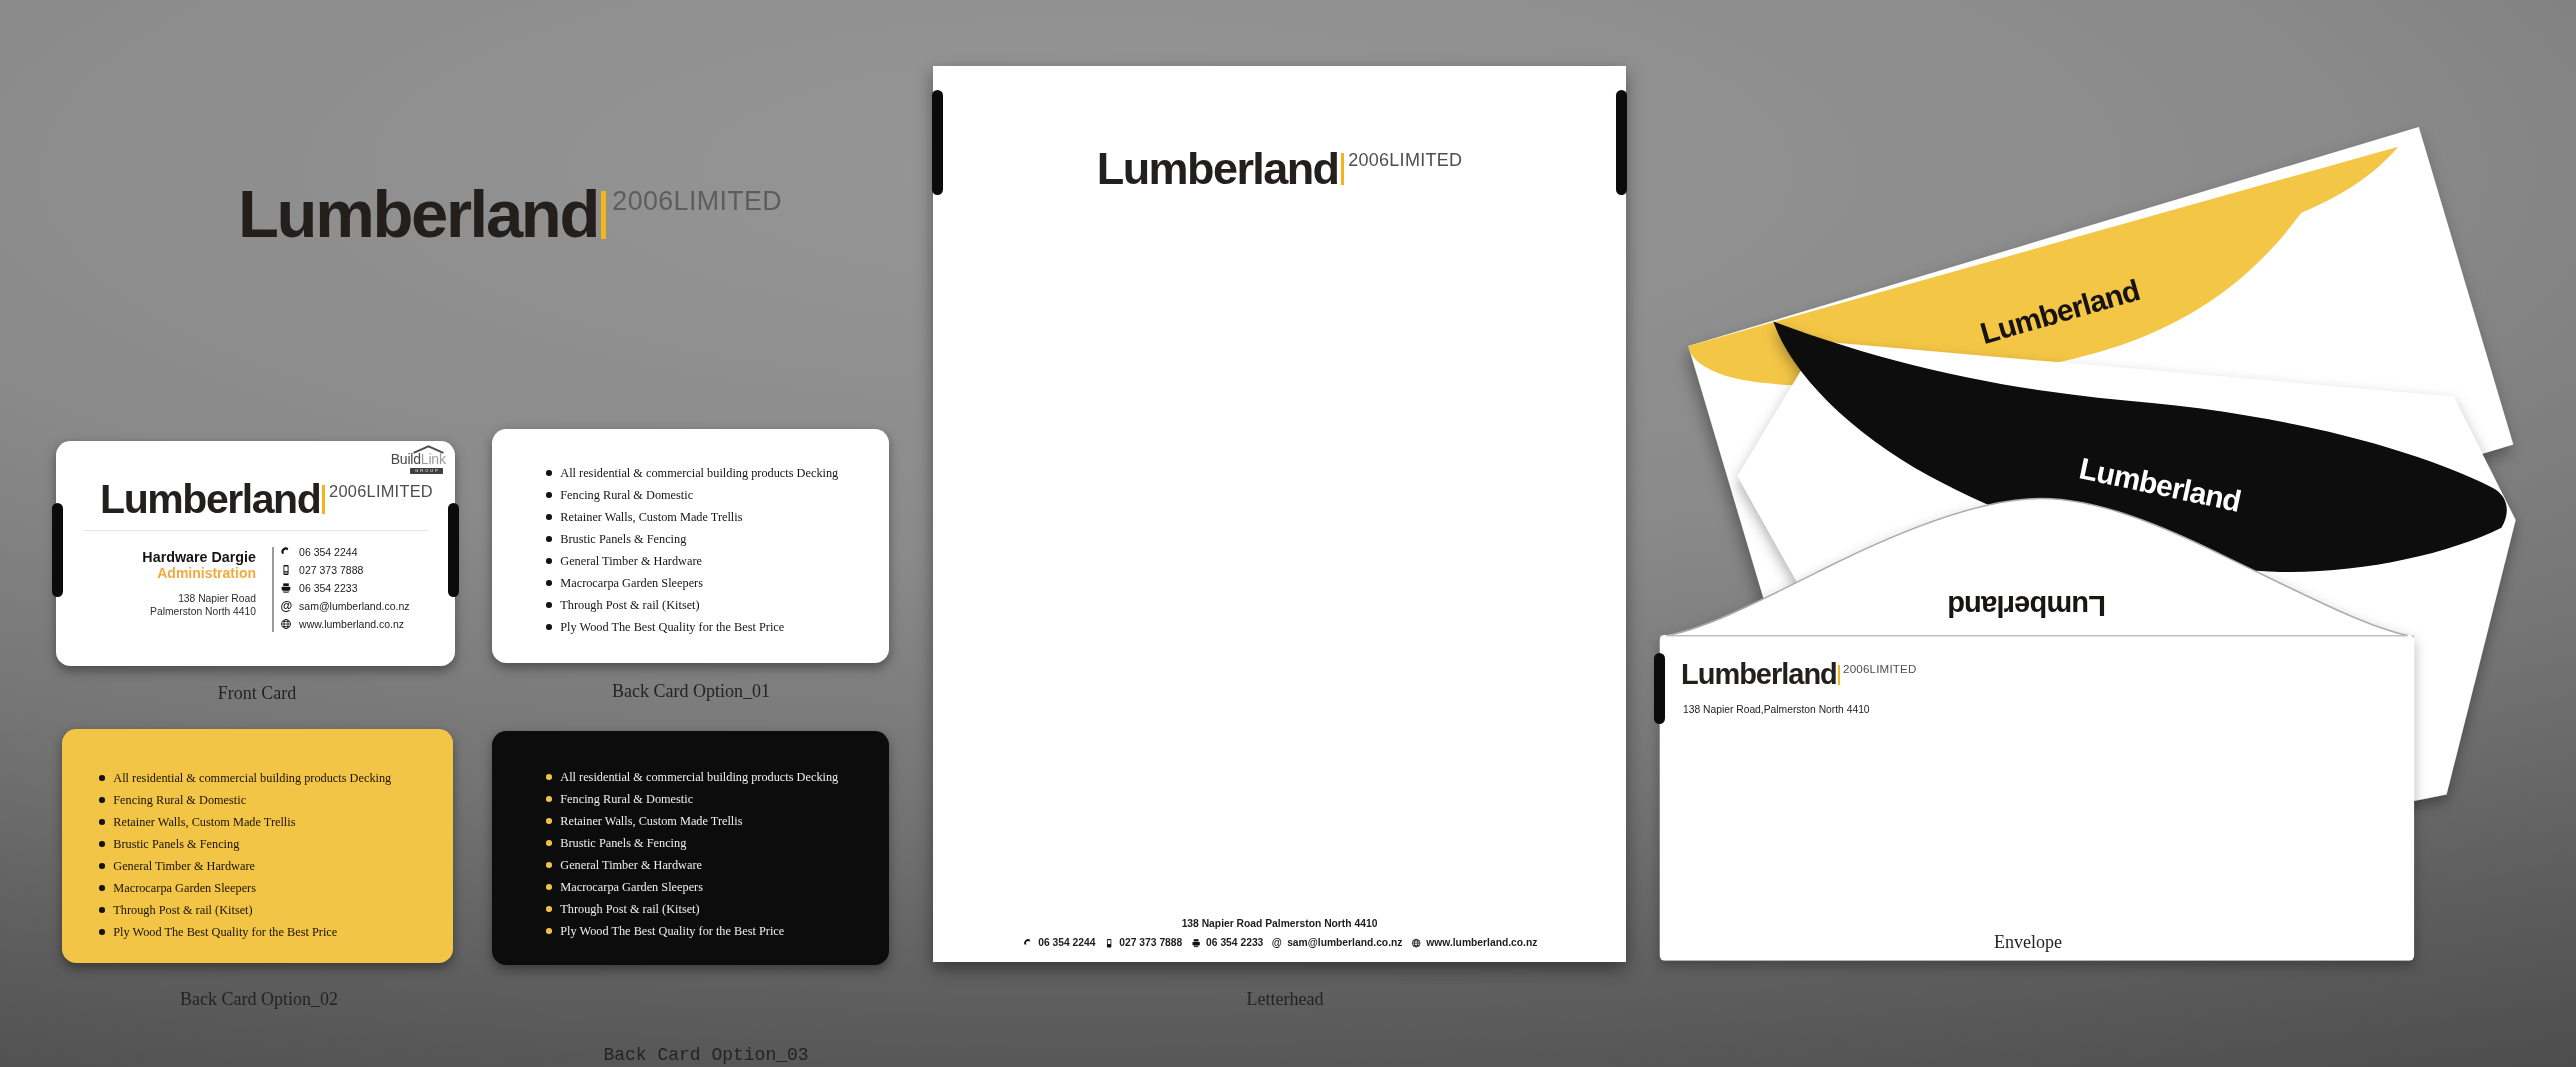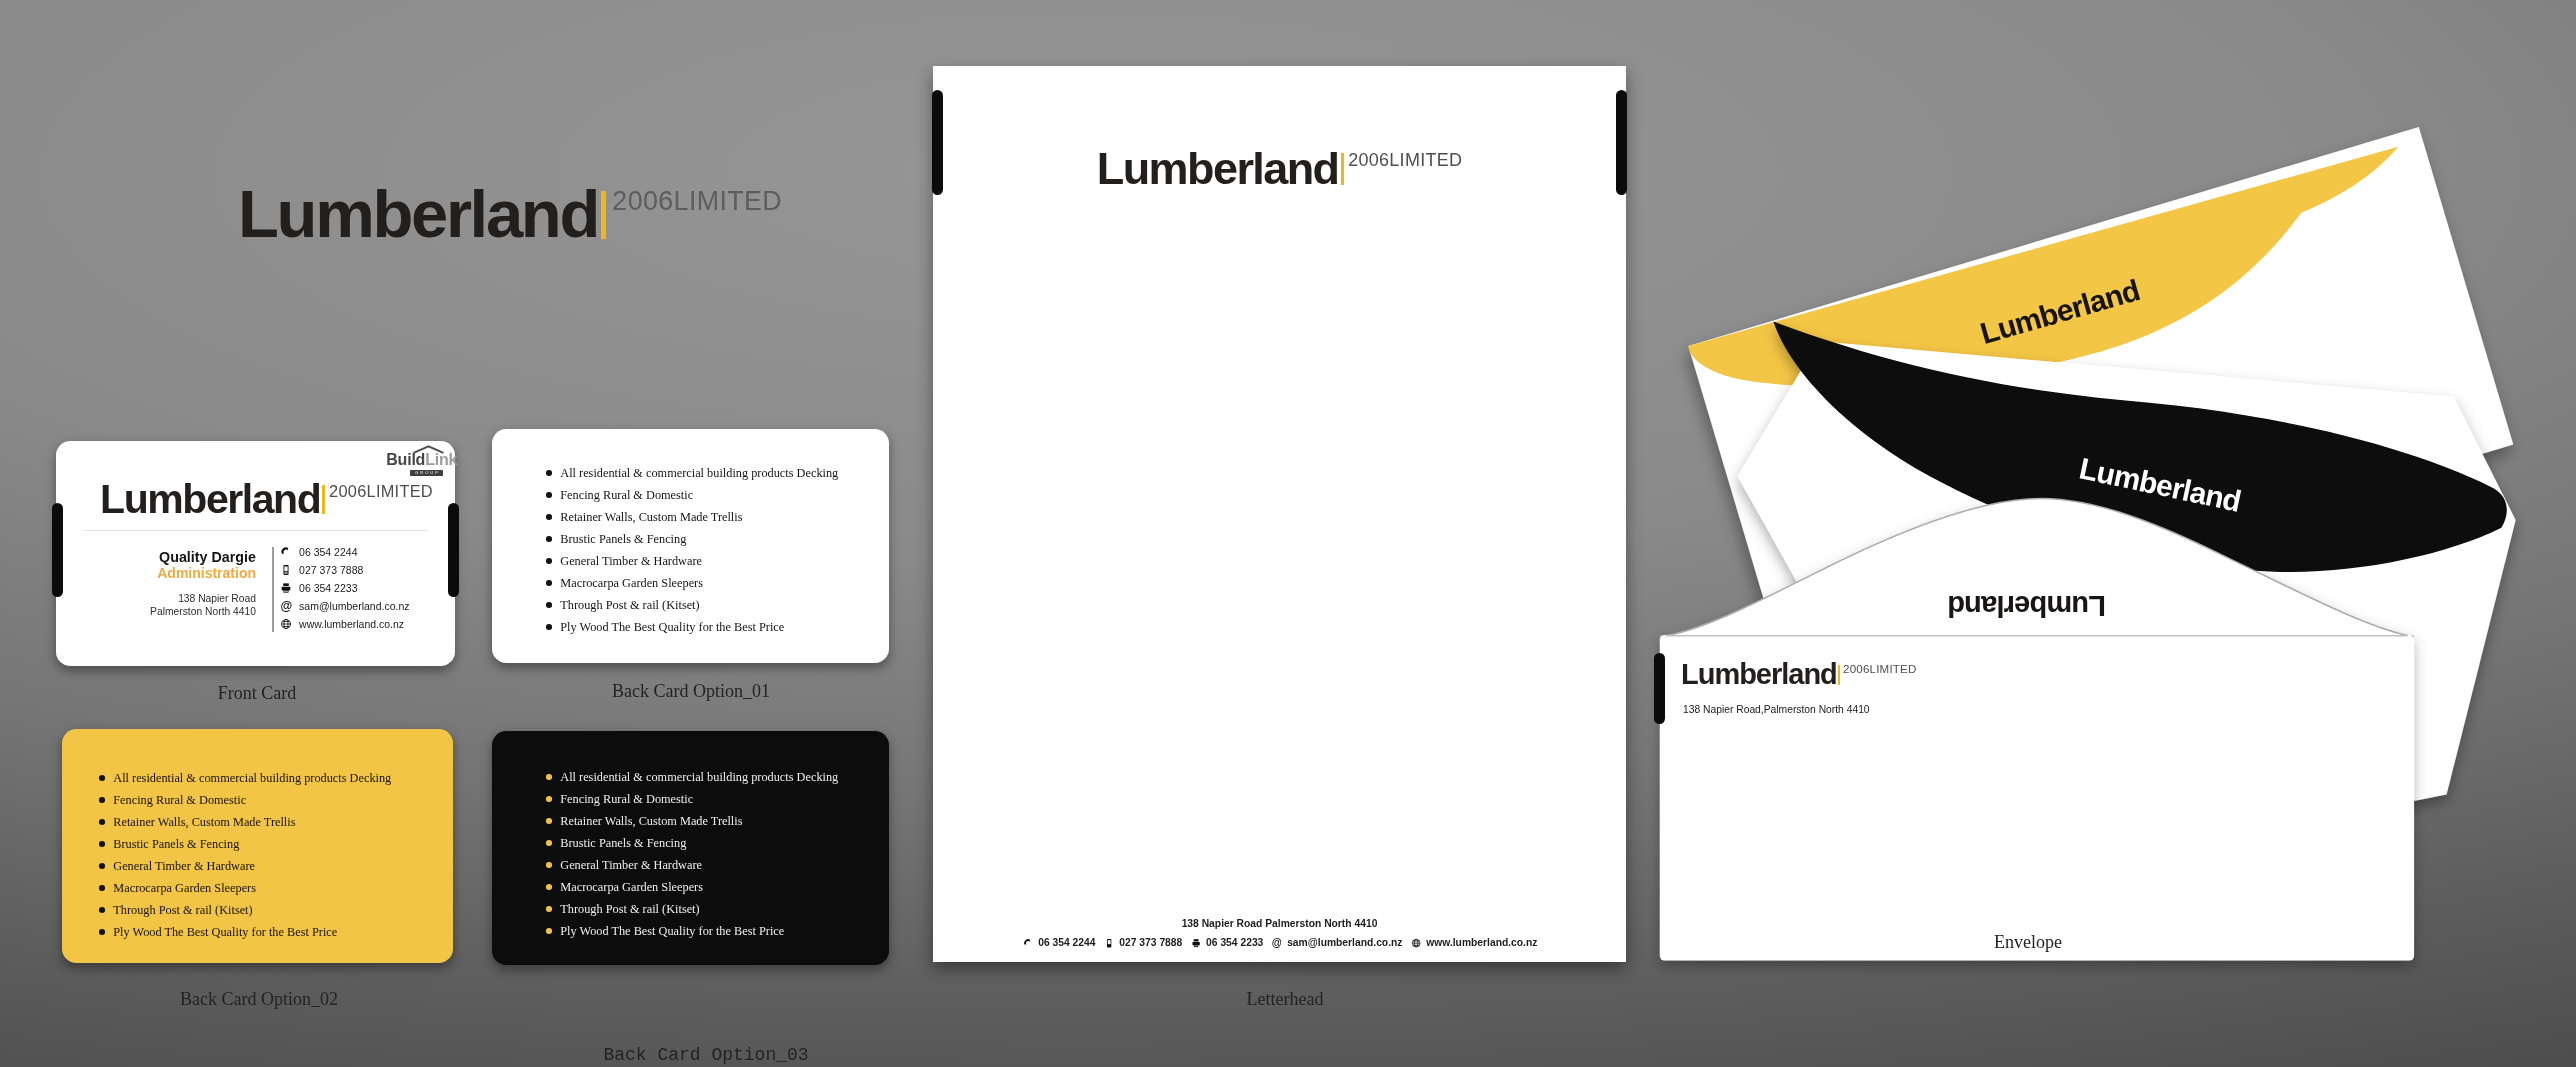--- a/index.html
+++ b/index.html
@@ -46,21 +46,21 @@
   .fc-contacts { left:224px; top:102px; }
   .crow { display:flex; align-items:center; height:18px; white-space:nowrap; }
   .crow .val { font-size:10.5px; color:#1b1b1b; margin-left:6.4px; }
   .cicon { width:12.7px; height:12.7px; display:inline-flex; align-items:center; justify-content:center; flex:none; }
   .cicon svg { width:12px; height:12px; }
   .at-glyph { font-size:12px; font-weight:700; color:#111; line-height:1; }
 
   
   .buildlink { position:absolute; right:4.8px; top:4px; width:64px; text-align:center; line-height:1; }
   .bl-roof { display:block; width:33px; height:8.7px; margin:0 0 0 25.4px; }
-  .bl-text { font-size:16px; font-weight:700; letter-spacing:-0.2px; color:#474747; margin-top:-1.6px; white-space:nowrap; }
+  .bl-text { font-size:14px; font-weight:400; letter-spacing:-0.2px; color:#474747; margin-top:-1.6px; white-space:nowrap; }
   .bl-text .b2 { color:#9C9C9C; }
   .bl-banner { margin:1.6px 0 0 24px; width:33px; background:#3F3F3F; color:#fff; font-size:4px;
                letter-spacing:2px; padding:1.2px 0 0.8px 1.6px; border-radius:0.8px; }
 
   
   .svc { position:absolute; list-style:none; font-family:"Liberation Serif",serif; font-size:12.3px; color:#141414; }
   .svc li { display:flex; align-items:center; height:22px; white-space:nowrap; }
   .svc .dot { width:5.6px; height:5.6px; border-radius:50%; background:#141414; margin-right:8.7px; flex:none; }
   .card--dark .svc { color:#EFEFEF; }
   .card--dark .svc .dot { background:var(--c-bullet_yellow,#F0C243); }
@@ -119,21 +119,21 @@
         <span class="bar"></span>
         <span class="suffix">
             <span>2006</span>
             <span>LIMITED</span>
           </span>
       </div>
     </div>
     <div class="abs fc-rule"></div>
 
     <div class="abs fc-person">
-      <div class="fc-name">Quality Dargie</div>
+      <div class="fc-name">Hardware Dargie</div>
       <div class="fc-role">Administration</div>
       <div class="fc-addr">
         <div>138 Napier Road</div>
         <div>Palmerston North 4410</div>
       </div>
     </div>
 
     <div class="abs fc-divider"></div>
 
     <div class="abs fc-contacts">

